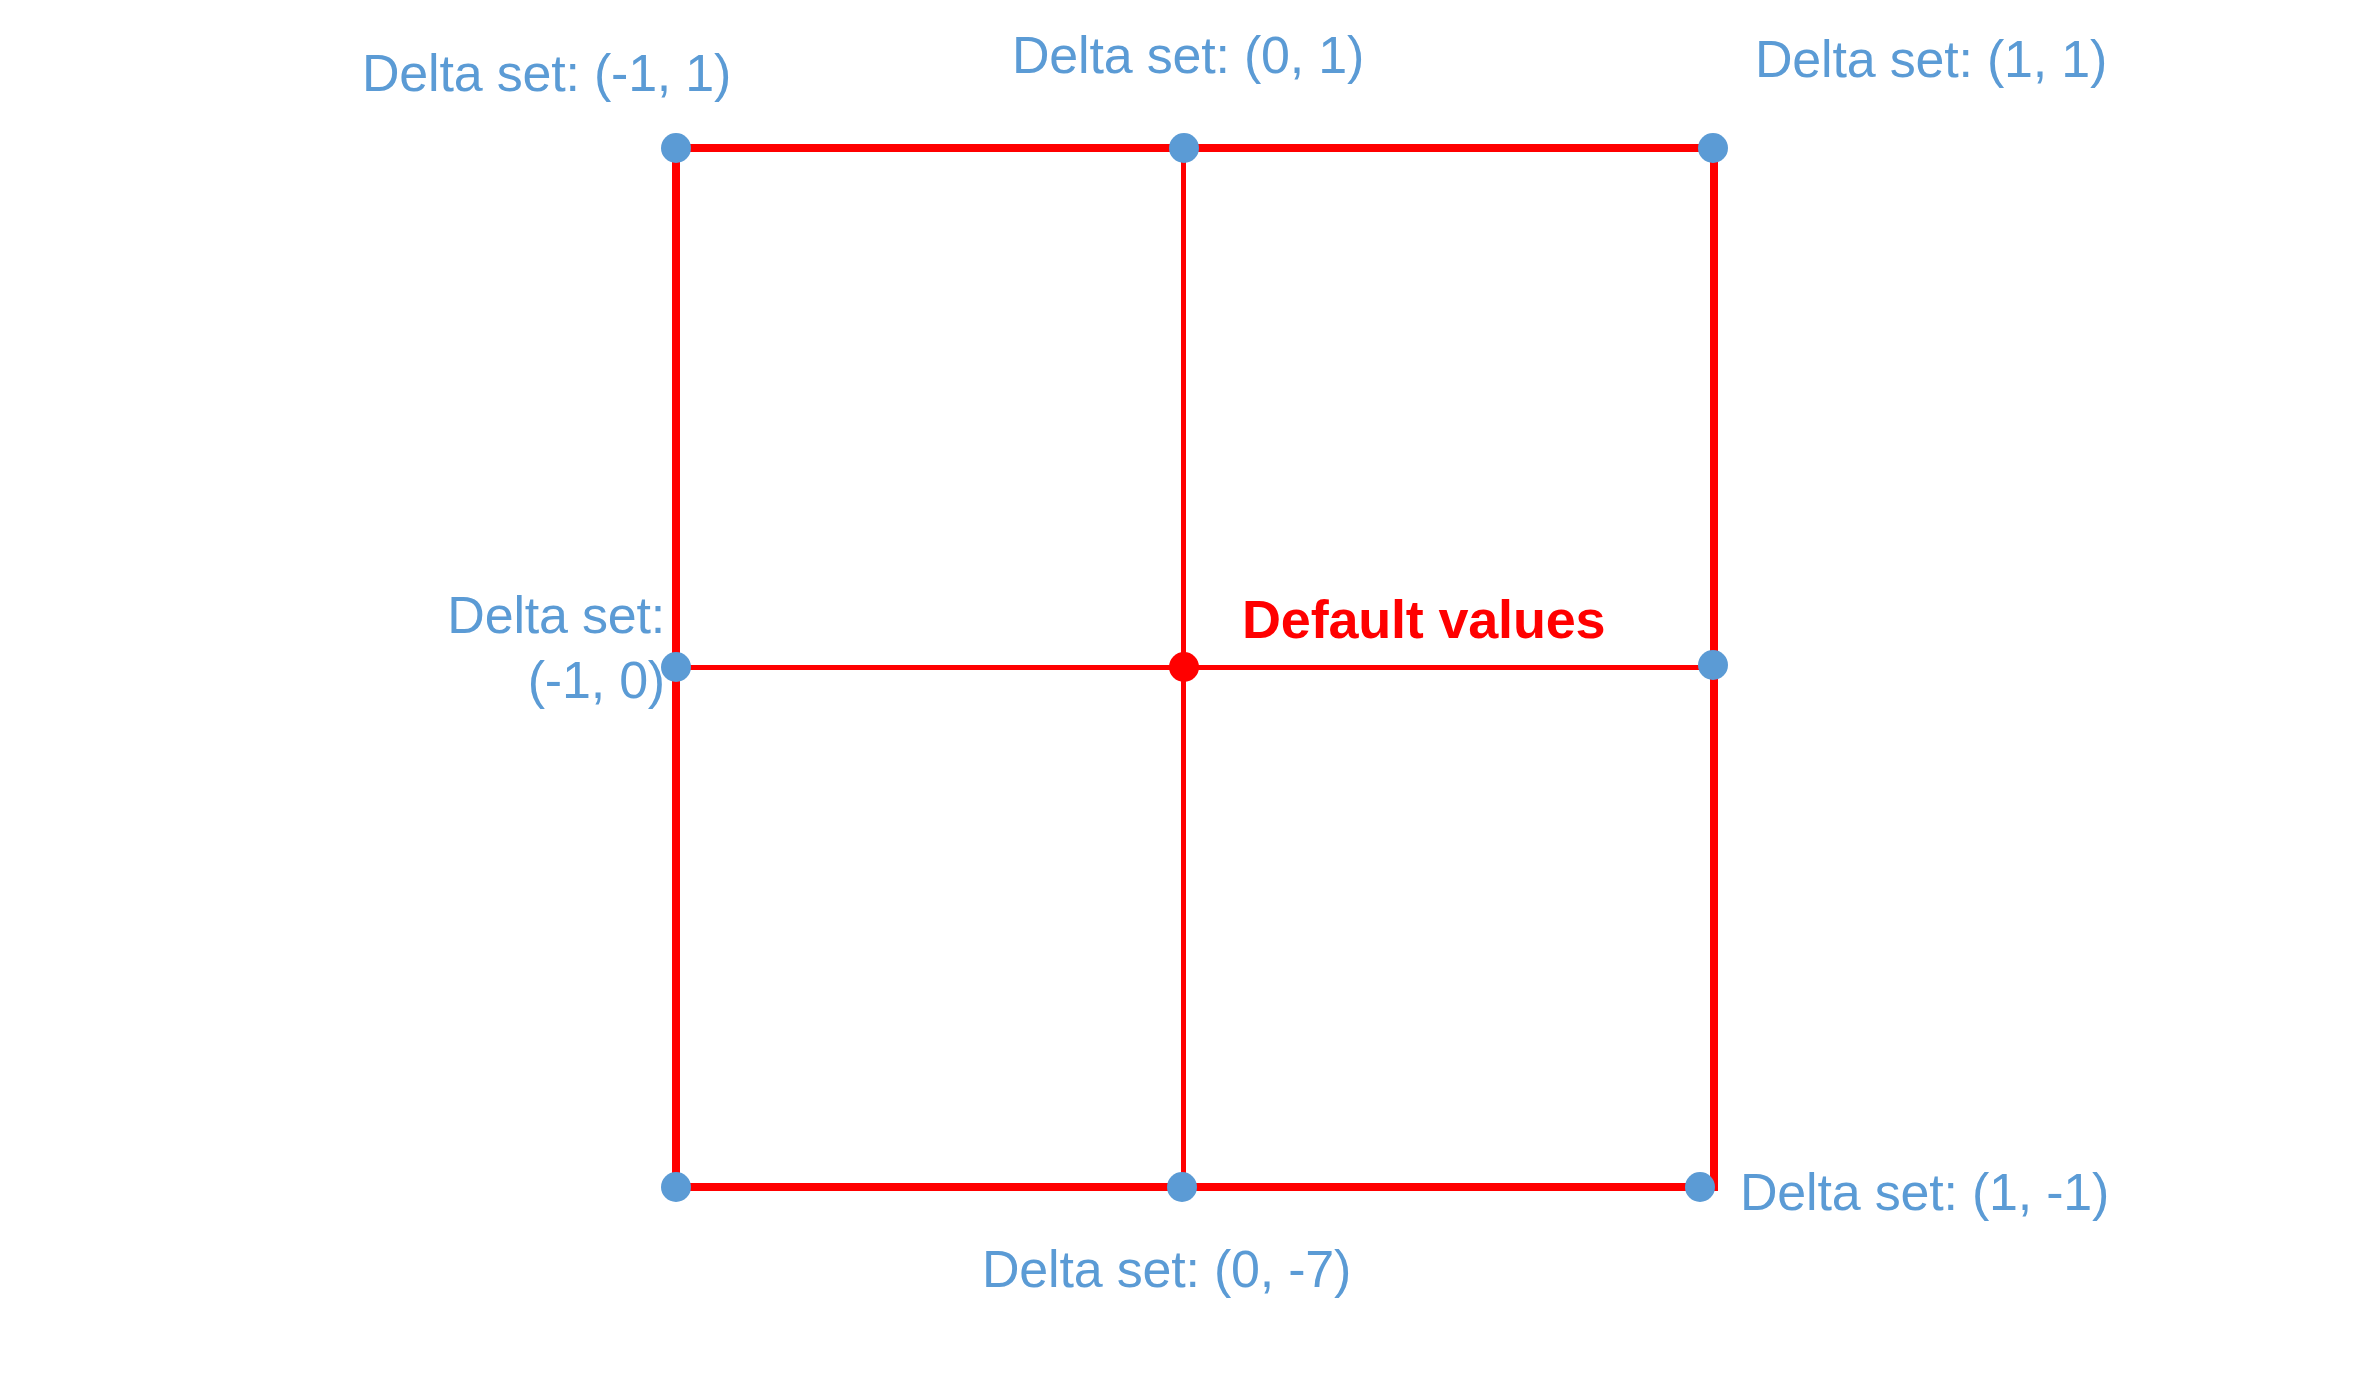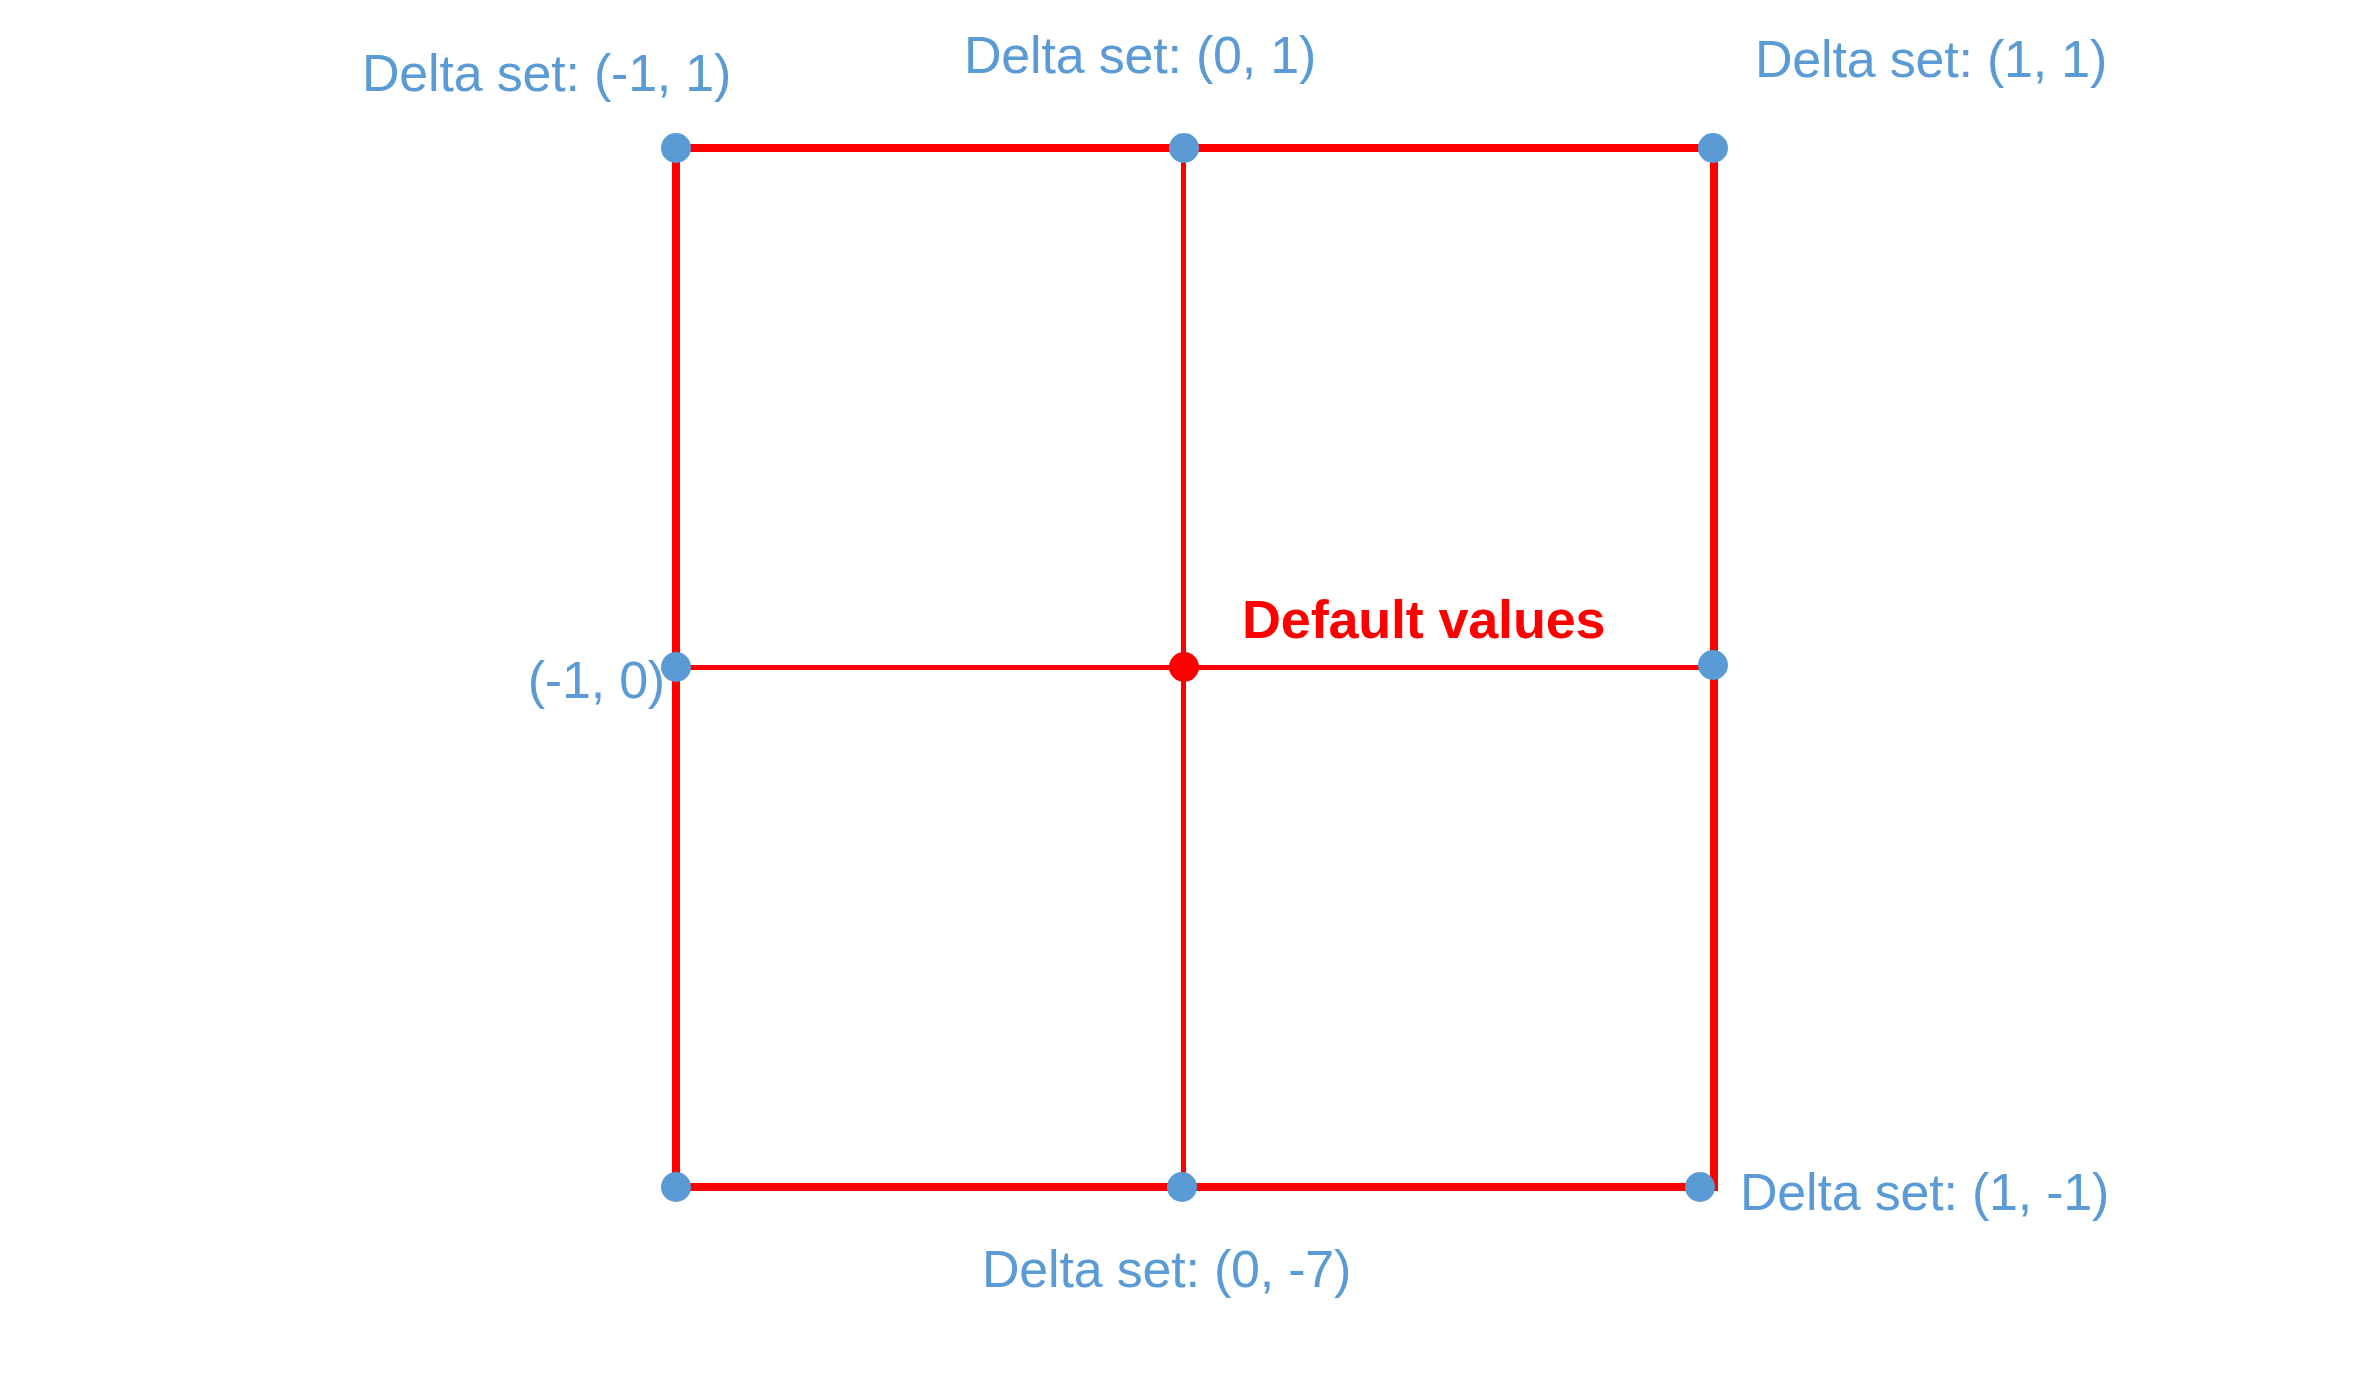--- a/index.html
+++ b/index.html
@@ -88,24 +88,25 @@
   <div class="node" style="left:1713px; top:148px;"></div>
   <div class="node" style="left:676px;  top:667px;"></div>
   <div class="node center-node" style="left:1184px; top:667px;"></div>
   <div class="node" style="left:1713px; top:665px;"></div>
   <div class="node" style="left:676px;  top:1187px;"></div>
   <div class="node" style="left:1182px; top:1187px;"></div>
   <div class="node" style="left:1700px; top:1187px;"></div>
 
   <div class="label" style="left:362px; top:44px;">Delta set: (-1, 1)</div>
 
-  <div class="label" style="left:964px; top:26px;">Delta set: (0, 1)</div>
+  <div class="label" style="left:1012px; top:26px;">Delta set: (0, 1)</div>
 
   <div class="label" style="left:1755px; top:30px;">Delta set: (1, 1)</div>
 
+  <div class="label two-line" style="left:325px; top:586px;">Delta set:</div>
 
   <div class="label two-line" style="left:325px; top:651px;">(-1, 0)</div>
 
 
   <div class="label center-label" style="left:1242px; top:589px;">Default values</div>
 
 
   <div class="label" style="left:982px; top:1240px;">Delta set: (0, -7)</div>
 
   <div class="label" style="left:1740px; top:1163px;text-align:center;">Delta set: (1, -1)</div>

